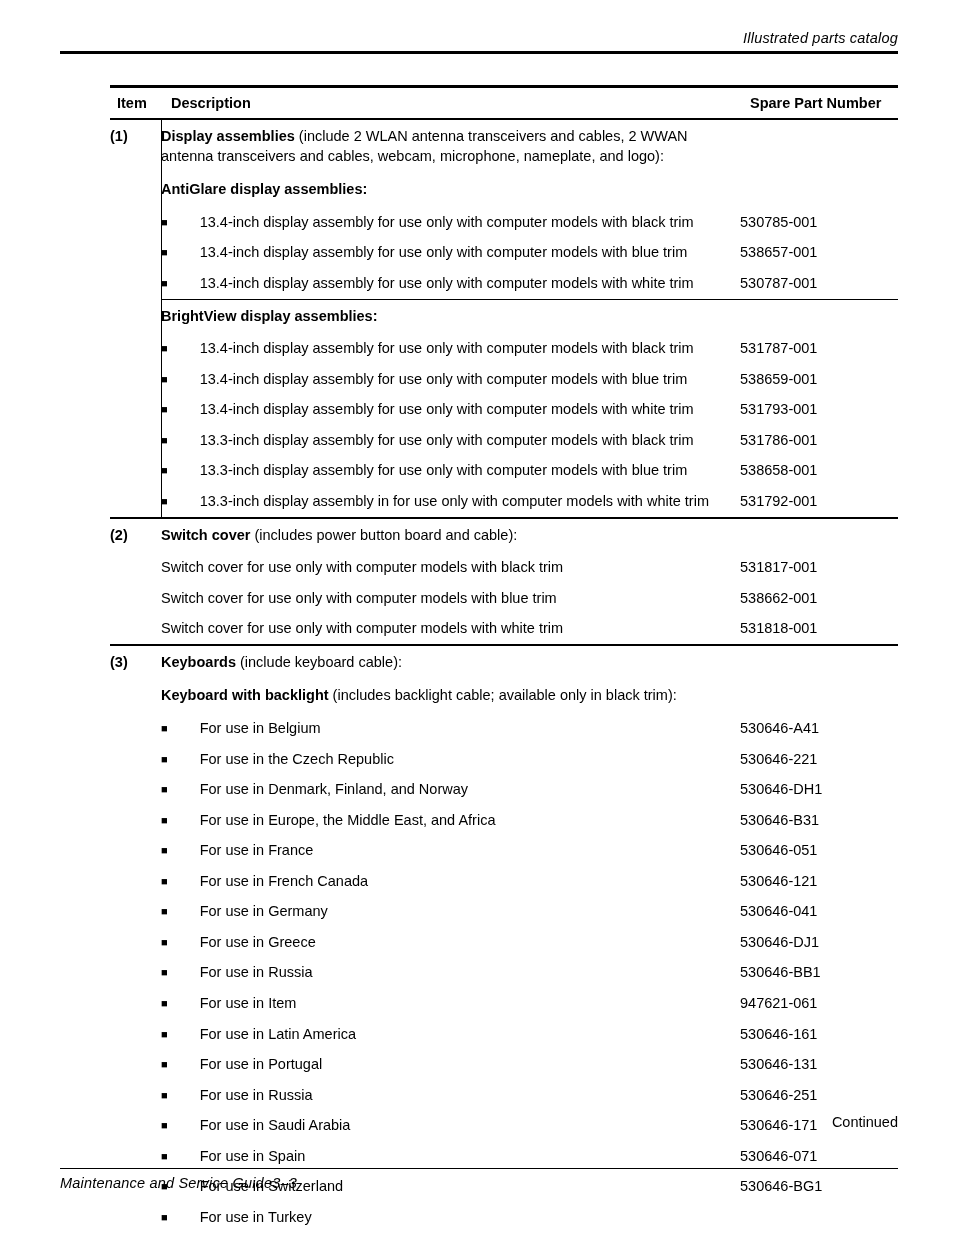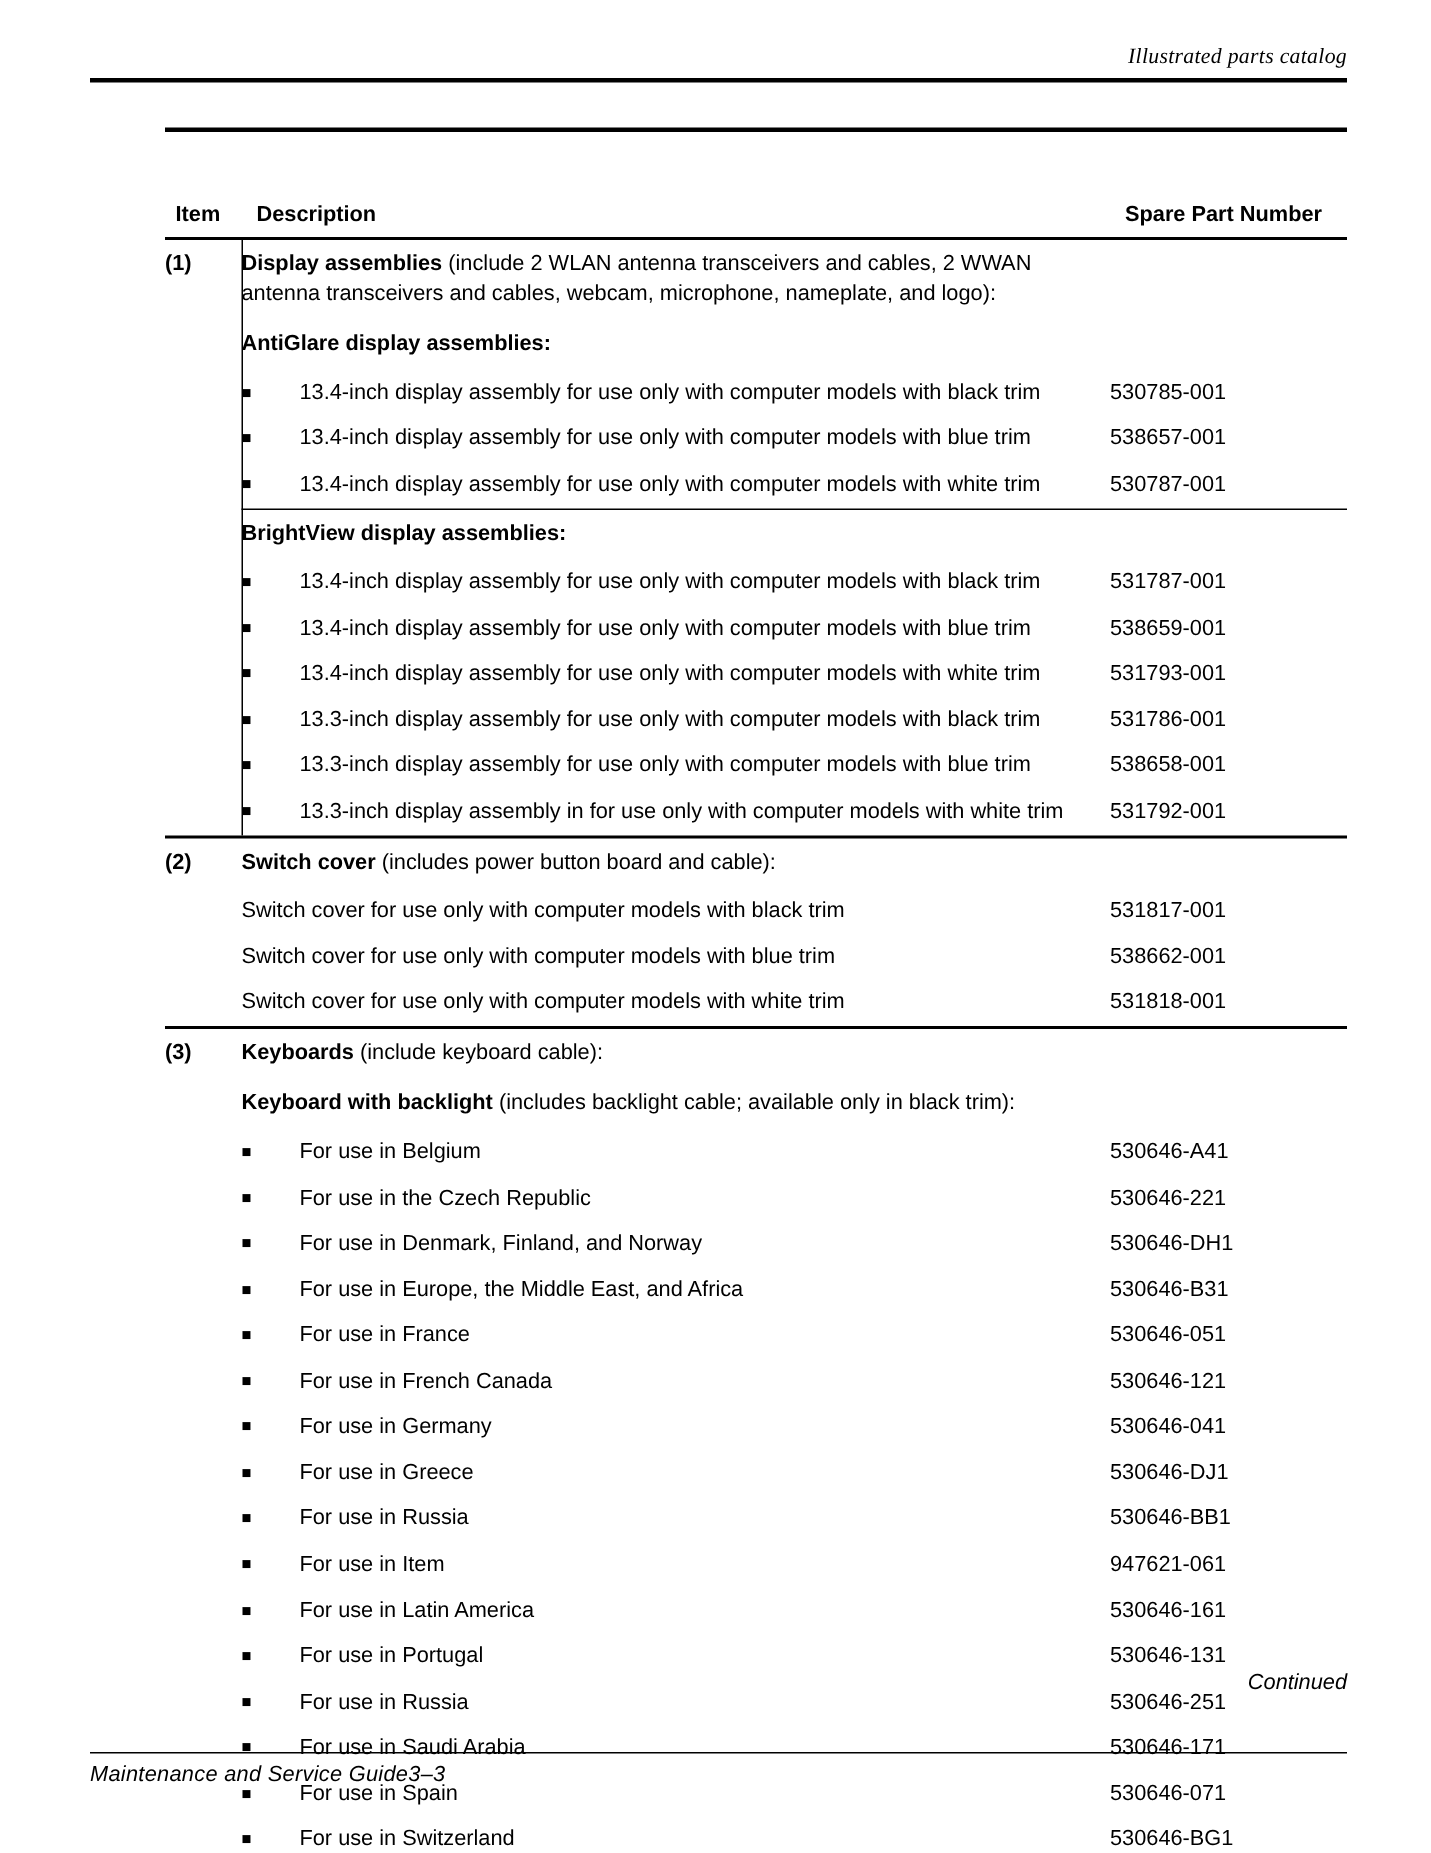--- a/index.html
+++ b/index.html
@@ -24,21 +24,21 @@
     top: 30px;
     width: 838px;
   }
   .page-header .hdr-text {
     display: block;
     text-align: right;
     font-style: italic;
     font-size: 14.5px;
     letter-spacing: 0.2px;
     padding-bottom: 5px;
-    font-family: Liberation Serif, serif;
+    font-family: Liberation Sans, sans-serif;
   }
   .page-header .hdr-rule {
     height: 2.5px;
     background: #000;
     width: 100%;
   }
 
   
   .parts-table {
     position: absolute;
@@ -89,21 +89,20 @@
     top: 0;
     bottom: 0;
     width: 1.3px;
     background: #000;
   }
 
   .header-row {
     font-weight: bold;
     font-size: 14.5px;
     padding: 7px 0 7px 0;
-    margin-top: 40px;
   }
   .header-row .col-item { padding-left: 7px; }
   .header-row .col-desc { padding-left: 10px; }
 
   .cell {
     font-size: 14.5px;
     line-height: 1.35;
   }
   .cell-pad      { padding: 7px 0 7px 0; }
   .cell-pad-tight{ padding: 6px 0 5px 0; }
@@ -125,21 +124,20 @@
   }
   .bullet-text { flex: 1 1 auto; margin-left: 24px; }
 
   
   .continued {
     position: absolute;
     left: 110px;
     top: 1114px;
     width: 788px;
     text-align: right;
-    font-style: italic;
     font-size: 14.5px;
   }
   .page-footer {
     position: absolute;
     left: 60px;
     top: 1168px;
     width: 838px;
   }
   .page-footer .ftr-rule {
     height: 1.3px;

